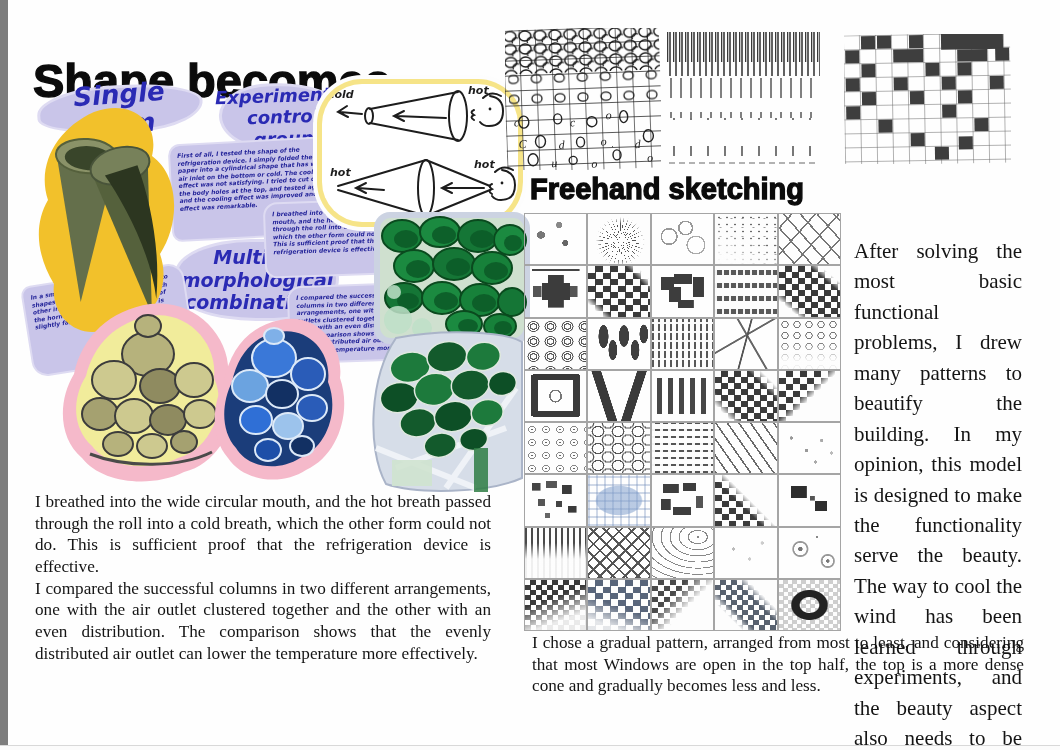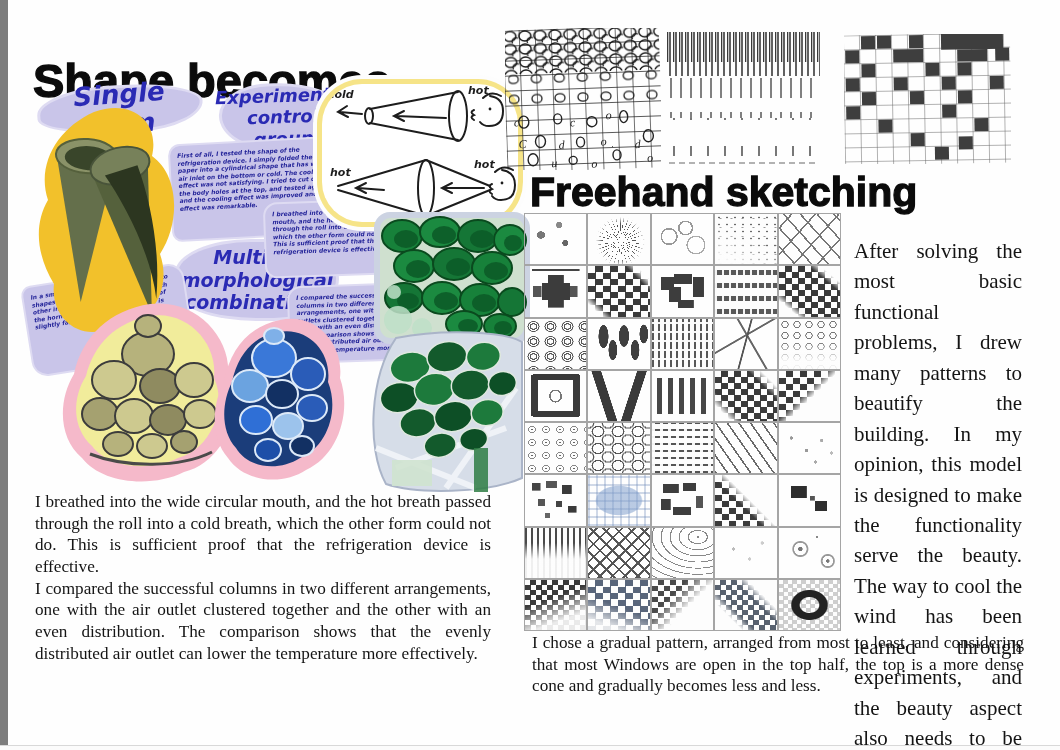--- a/index.html
+++ b/index.html
@@ -4,21 +4,21 @@
 <style>
   html,body{margin:0;padding:0;background:#e8e8e8;}
   .page{position:relative;width:1060px;height:750px;background:#fefefe;overflow:hidden;
         font-family:"Liberation Serif",serif;color:#1a1a1a;}
   .edge-bar{position:absolute;left:0;top:0;width:8px;height:746px;background:#7d7d7d;}
   .edge-bottom{position:absolute;left:0;top:745px;width:1060px;height:5px;background:#fbfbfb;border-top:1px solid #d8d8d8;}
 
   .big-title{position:absolute;font-family:"Liberation Sans",sans-serif;font-weight:bold;
              color:#0b0b0b;-webkit-text-stroke:1.3px #0b0b0b;letter-spacing:0;white-space:nowrap;}
   #title-left{left:33px;top:22px;font-size:47px;}
-  #title-right{left:530px;top:142px;font-size:41px;}
+  #title-right{left:530px;top:154px;font-size:29px;}
 
   
   .blob-label{position:absolute;background:#c9c5e9;color:#2a2ab4;
               font-family:"DejaVu Sans",sans-serif;font-style:italic;font-weight:bold;
               text-align:center;display:flex;align-items:center;justify-content:center;
               box-shadow:0 0 0 3px #dedbf2;}
   #lbl-single{left:40px;top:88px;width:160px;height:42px;font-size:26px;
               border-radius:46% 54% 40% 60%/55% 45% 60% 40%;transform:rotate(-4deg);}
   #lbl-exp{left:222px;top:86px;width:122px;height:62px;font-size:18px;line-height:1.2;
            border-radius:40% 60% 52% 48%/48% 52% 42% 58%;transform:rotate(-2deg);}

